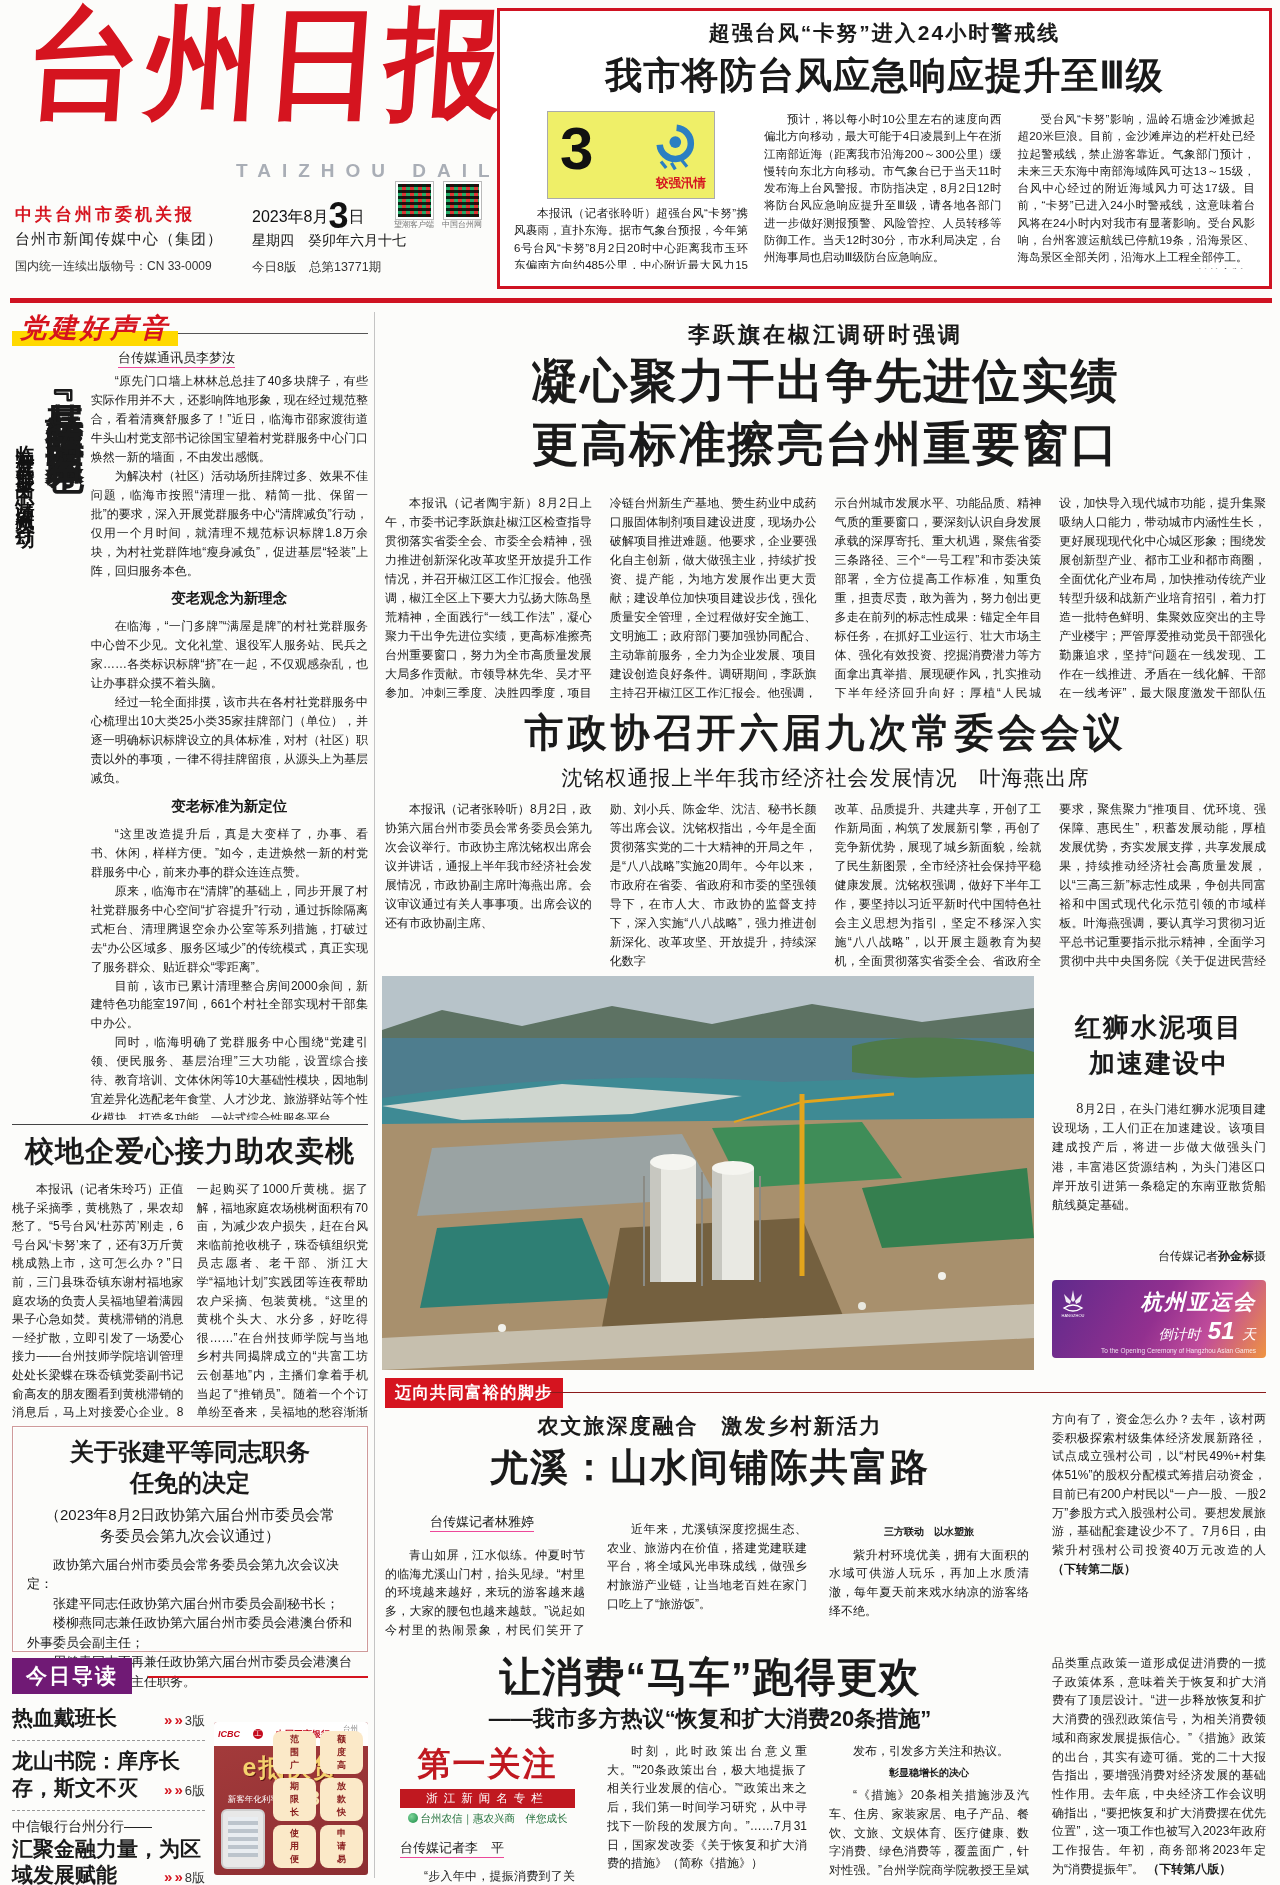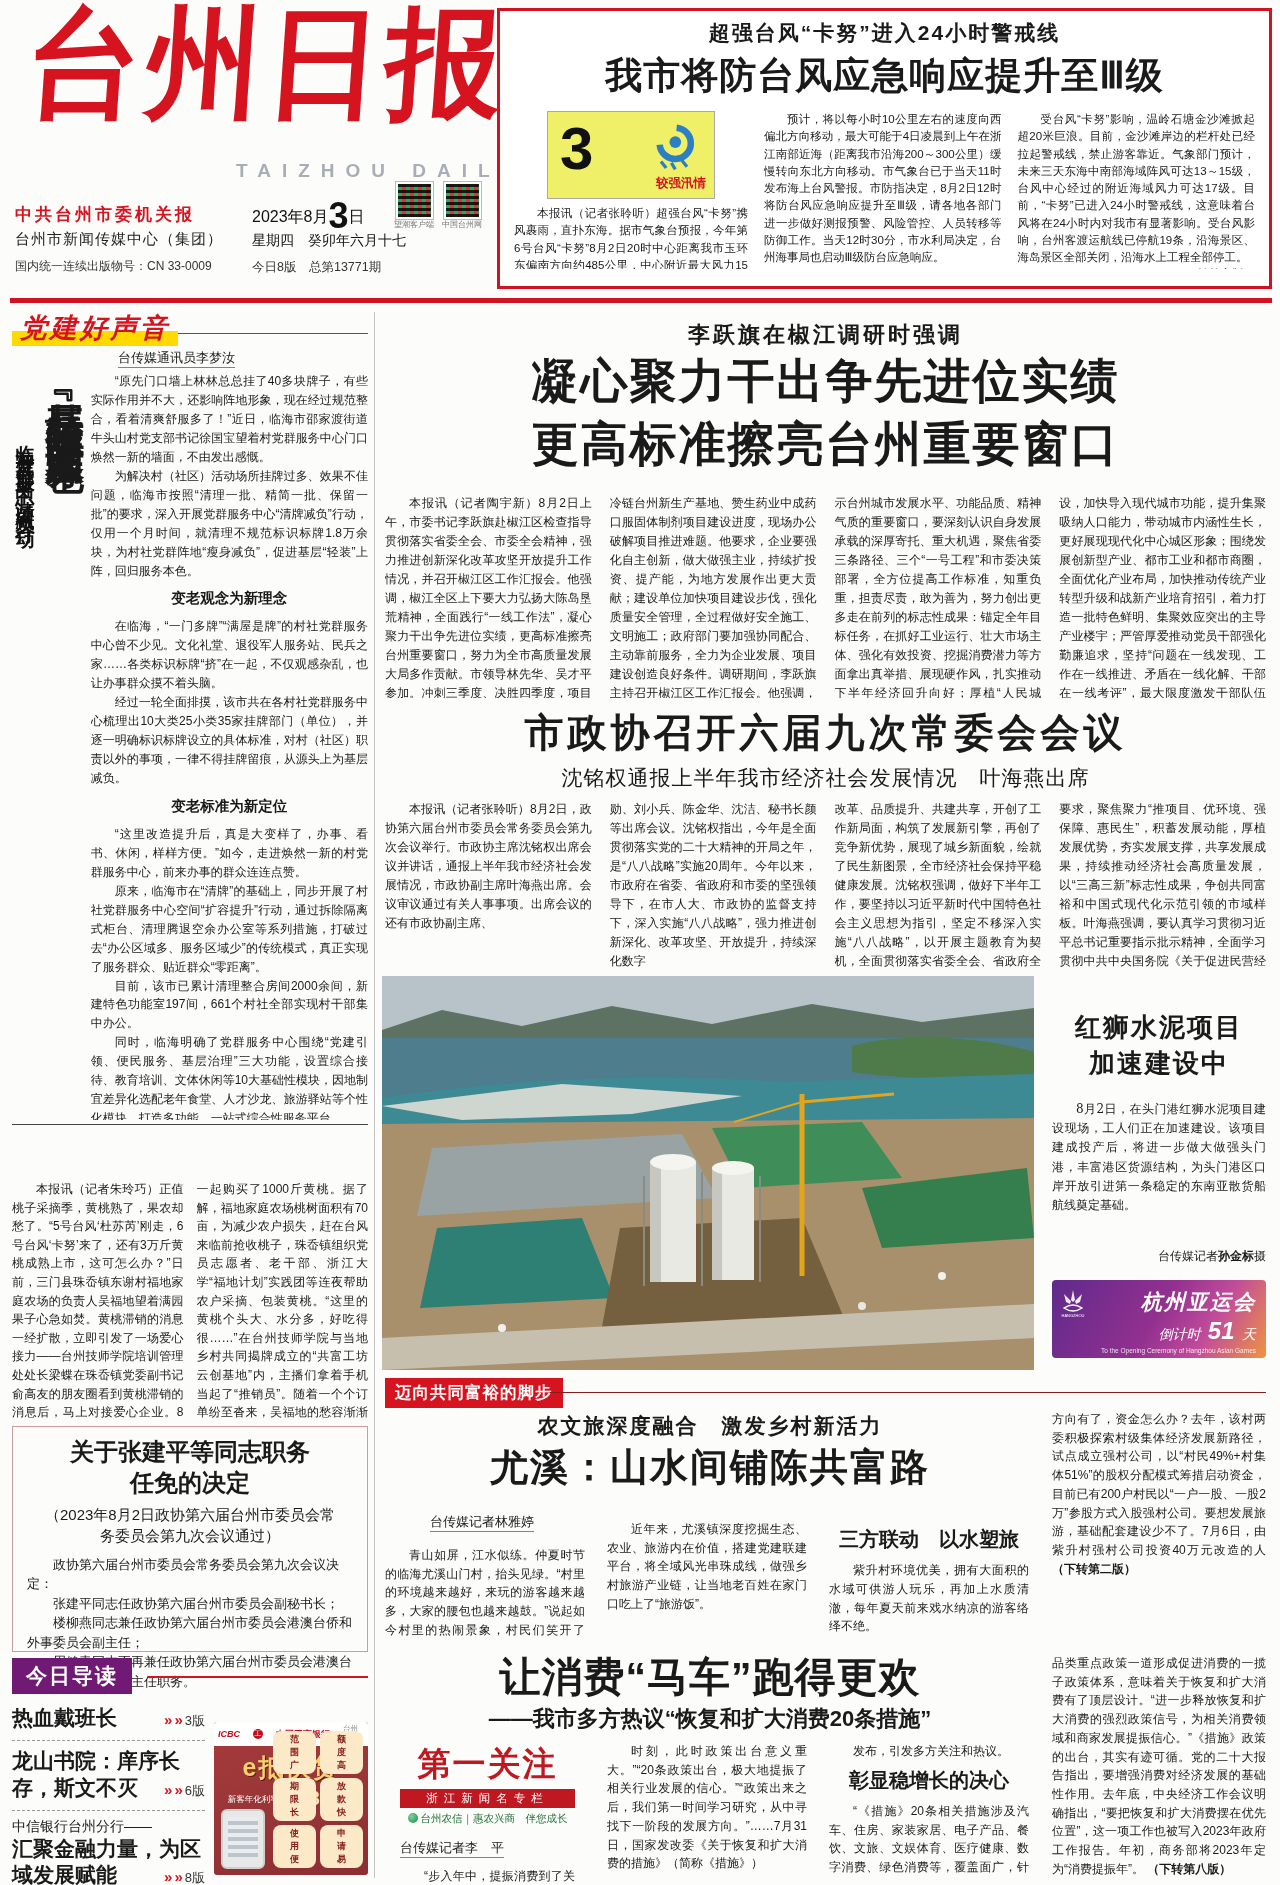--- a/index.html
+++ b/index.html
@@ -122,21 +122,21 @@
   .bn-en { font-size:6.5px; text-align:right; opacity:.85; margin-top:2px; }
   .bn-emblem { position:absolute; left:8px; top:8px; }
 
   .fuyu-label { left:385px; top:1378px; background:#d5141f; color:#fff; font-weight:900; font-size:16.5px; padding:4px 10px; letter-spacing:1px; }
   .fuyu-line { left:550px; top:1392px; width:716px; height:1px; background:#8b1a1a; }
   .fuyu-kicker { left:385px; top:1412px; width:650px; font-size:21px; text-align:center; letter-spacing:2px; font-weight:600; }
   .fuyu-h { left:385px; top:1442px; width:650px; font-size:38px; font-weight:900; letter-spacing:2px; text-align:center; }
   .fuyu-byline { left:430px; top:1512px; }
   .fcol { font-size:12px; line-height:1.56; text-align:justify; overflow:hidden; }
   .fcol p { text-indent:2em; }
-  .col-sub { text-align:center; font-weight:900; font-size:20px; margin:4px 0 6px 0; }
+  .col-sub { text-align:center; font-weight:900; font-size:10px; margin:4px 0 6px 0; }
 
   .cons-h { left:385px; top:1650px; width:650px; font-size:41px; font-weight:900; letter-spacing:1px; text-align:center; }
   .cons-sub { left:385px; top:1704px; width:650px; font-size:22px; text-align:center; font-weight:600; }
   .logo-box { text-align:center; }
   .logo-title { font-family:"DejaVu Serif", serif; font-size:33px; font-weight:900; color:#c01820; letter-spacing:2px; }
   .logo-bar { background:#c01820; color:#fff; font-size:11.5px; letter-spacing:6px; padding:2px 0; margin-top:2px; }
   .logo-sponsor { font-size:10.5px; color:#1f6e38; margin-top:4px; white-space:nowrap; }
   .sp-dot { display:inline-block; width:10px; height:10px; border-radius:50%; background:radial-gradient(circle at 35% 35%, #7fd49a, #178a43); vertical-align:-1px; margin-right:3px; }
 </style>
 </head>
@@ -209,20 +209,21 @@
       <p>“这里改造提升后，真是大变样了，办事、看书、休闲，样样方便。”如今，走进焕然一新的村党群服务中心，前来办事的群众连连点赞。</p>
       <p>原来，临海市在“清牌”的基础上，同步开展了村社党群服务中心空间“扩容提升”行动，通过拆除隔离式柜台、清理腾退空余办公室等系列措施，打破过去“办公区域多、服务区域少”的传统模式，真正实现了服务群众、贴近群众“零距离”。</p>
       <p>目前，该市已累计清理整合房间2000余间，新建特色功能室197间，661个村社全部实现村干部集中办公。</p>
       <p>同时，临海明确了党群服务中心围绕“党建引领、便民服务、基层治理”三大功能，设置综合接待、教育培训、文体休闲等10大基础性模块，因地制宜差异化选配老年食堂、人才沙龙、旅游驿站等个性化模块，打造多功能、一站式综合性服务平台。</p>
 
     </div>
   </div>
 
   <div class="abs thin-rule"></div>
 
+  <div class="abs peach-head">校地企爱心接力助农卖桃</div>
   <div class="abs peach-body">
     <div class="peach-col">
         <p>本报讯（记者朱玲巧）正值桃子采摘季，黄桃熟了，果农却愁了。“5号台风‘杜苏芮’刚走，6号台风‘卡努’来了，还有3万斤黄桃成熟上市，这可怎么办？”日前，三门县珠岙镇东谢村福地家庭农场的负责人吴福地望着满园果子心急如焚。黄桃滞销的消息一经扩散，立即引发了一场爱心接力——台州技师学院培训管理处处长梁蝶在珠岙镇党委副书记俞高友的朋友圈看到黄桃滞销的消息后，马上对接爱心企业。8月2日上午，台州技师学院和爱心企业浙江美洲豹工贸有限公司</p>
       </div>
     <div class="peach-col">
         <p style="text-indent:0;">一起购买了1000斤黄桃。据了解，福地家庭农场桃树面积有70亩，为减少农户损失，赶在台风来临前抢收桃子，珠岙镇组织党员志愿者、老干部、浙江大学“福地计划”实践团等连夜帮助农户采摘、包装黄桃。“这里的黄桃个头大、水分多，好吃得很……”在台州技师学院与当地乡村共同揭牌成立的“共富工坊云创基地”内，主播们拿着手机当起了“推销员”。随着一个个订单纷至沓来，吴福地的愁容渐渐转为笑容。目前，线上销售5000余斤，线下销售15000余斤。</p>
       </div>
   </div>
 
   <div class="abs appt-box">

